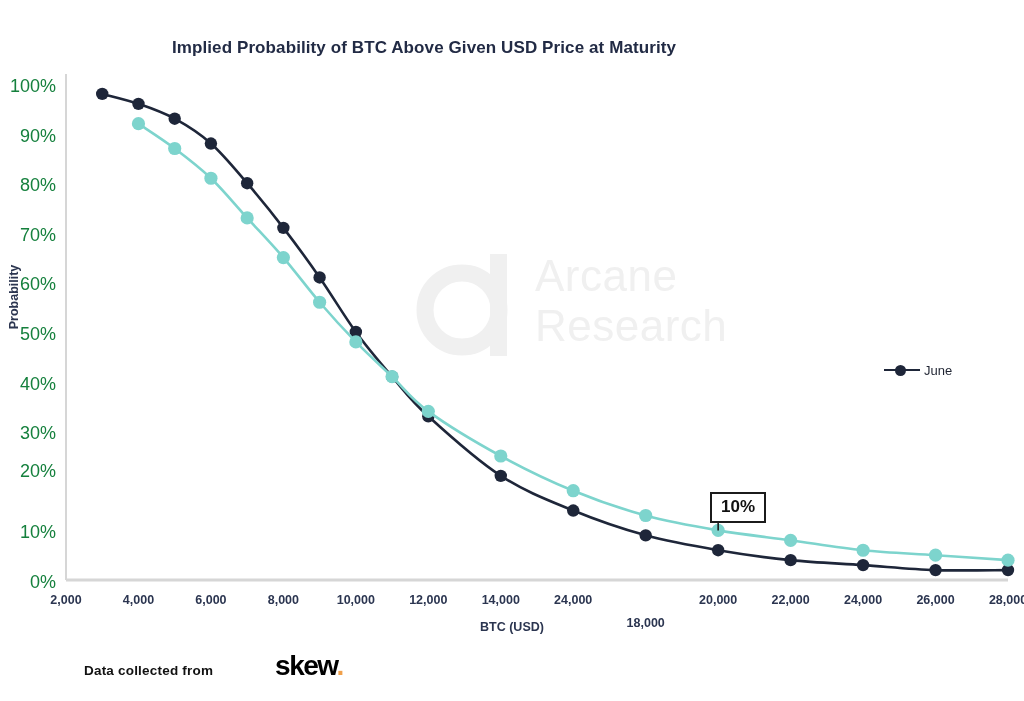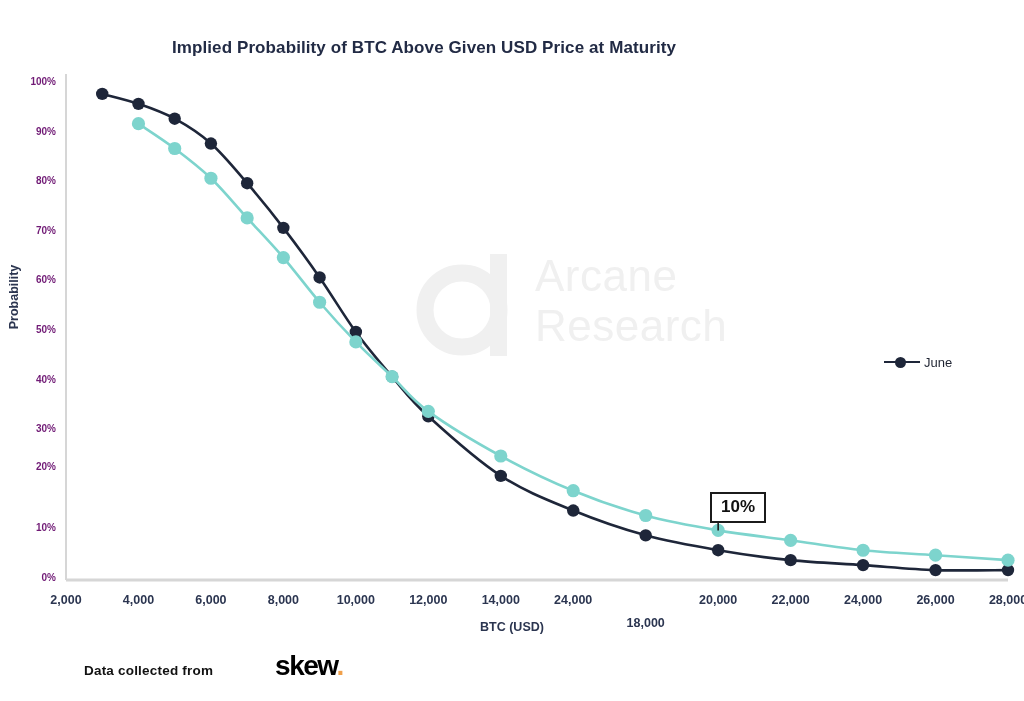--- a/index.html
+++ b/index.html
@@ -50,23 +50,23 @@
     font-weight: normal;
     letter-spacing: 0.5px;
   }
   .plot-svg {
     position: absolute;
     left: 0; top: 0;
   }
   .ytick {
     position: absolute;
     text-align: right;
-    font-size: 10px;
-    font-weight: bold;
-    color: #701a75;
+    font-size: 18px;
+    font-weight: normal;
+    color: #15803d;
     width: 46px;
   }
   .xtick {
     position: absolute;
     text-align: center;
     font-size: 12.5px;
     font-weight: bold;
     color: #2b3550;
     width: 70px;
   }
@@ -91,20 +91,21 @@
     color: #2b3550;
     transform: rotate(-90deg);
   }
   .legend {
     position: absolute;
     left: 884px;
     top: 355px;
   }
   .legend-row {
     display: flex;
+    align-items: center;
     height: 30px;
   }
   .legend-mark {
     position: relative;
     width: 36px;
     height: 14px;
     flex: 0 0 36px;
   }
   .legend-line {
     position: absolute;

